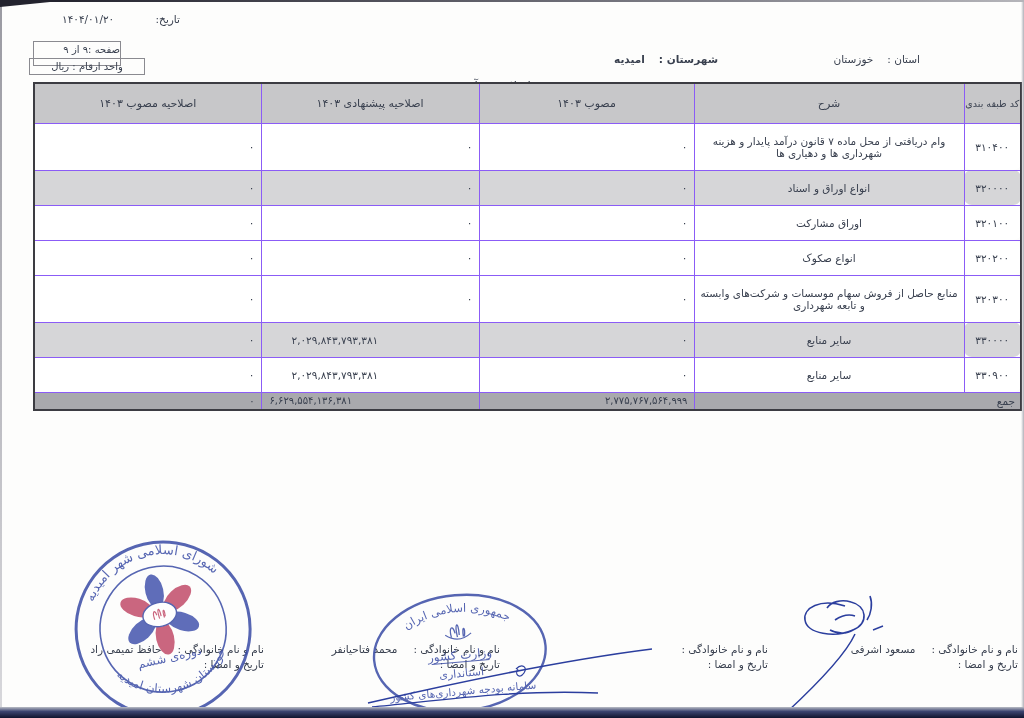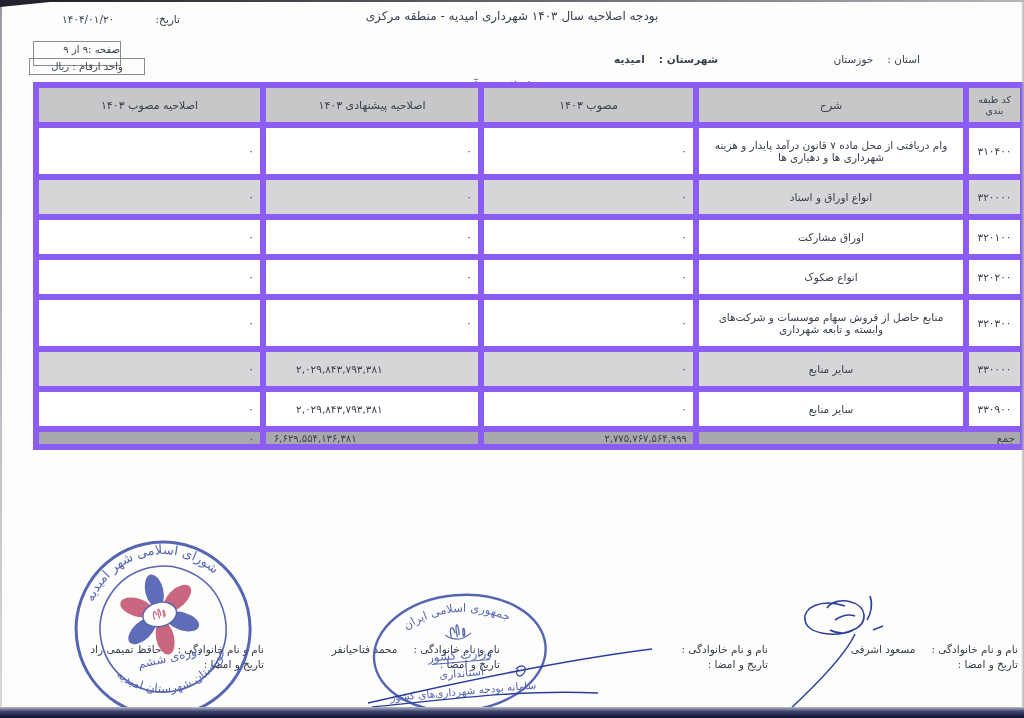--- a/index.html
+++ b/index.html
@@ -19,21 +19,21 @@
   .form-label { position:absolute; top:35px; left:0; width:100%; text-align:center; font-size:12px; direction:rtl;margin-top:44px; }
   .date-line { position:absolute; top:13px; left:62px; width:118px; display:flex; flex-direction:row; direction:rtl; justify-content:space-between; font-size:10.5px; }
   .page-box { position:absolute; top:41px; left:33px; width:88px; height:25px; border:1px solid #8a8a90; font-size:10px; direction:rtl; text-align:right; line-height:15px; }
   .unit-box { position:absolute; top:58px; left:29px; width:116px; height:17px; border:1px solid #8a8a90; font-size:10px; direction:rtl; text-align:center; line-height:15px; }
   .province-line { position:absolute; top:53px; right:104px; font-size:10.5px; direction:rtl; }
   .county-line { position:absolute; top:53px; right:306px; font-size:10.5px; direction:rtl;font-weight:bold; }
   .meta-gap { display:inline-block; width:14px; }
 
   
   .budget-table { position:absolute; top:82px; left:33px; width:987px; border-collapse:collapse; table-layout:fixed; direction:rtl; border:2px solid #3c3c42; }
-  .budget-table th, .budget-table td { border:6px solid #8b5cf6; overflow:hidden; }
+  .budget-table th, .budget-table td { border:1px solid #8b5cf6; overflow:hidden; }
   .budget-table thead th { background:#c7c7c9; height:40px; font-weight:normal; font-size:11px; text-align:center; }
   .budget-table thead th.h-code { font-size:9.5px; }
   .budget-table td { height:27px; font-size:10.5px; background:#ffffff; }
   .cell-code { text-align:center; font-size:10px; direction:ltr;border-radius:8px; }
   .cell-desc { text-align:center; padding:11px 5px; line-height:12px; }
   .num { direction:ltr; font-size:10px; }
   .num.zero { text-align:right; padding-right:6px; }
   .num.big { text-align:left; padding-left:30px; }
   tr.shaded td { background:#d6d6d8; }
   tr.total-row td { background:#a9a9ad; height:18px; font-size:10px; }
@@ -56,21 +56,20 @@
   .pen-strokes { position:absolute; top:641px; left:366px; z-index:6; }
 </style>
 </head>
 <body>
 
 <div class="page">
 
   <div class="edge-top"></div>
   <div class="corner-tl"></div>
 
-  <div class="doc-title">بودجه اصلاحیه سال ۱۴۰۳ شهرداری امیدیه - منطقه مرکزی</div>
   <div class="form-label">فرم : اصلاحیه درآمد</div>
 
   <div class="date-line">
     <span>تاریخ:</span>
     <span>۱۴۰۴/۰۱/۲۰</span>
   </div>
   <div class="page-box">صفحه :۹ از ۹</div>
   <div class="unit-box">واحد ارقام : ریال</div>
 
   <div class="province-line">

